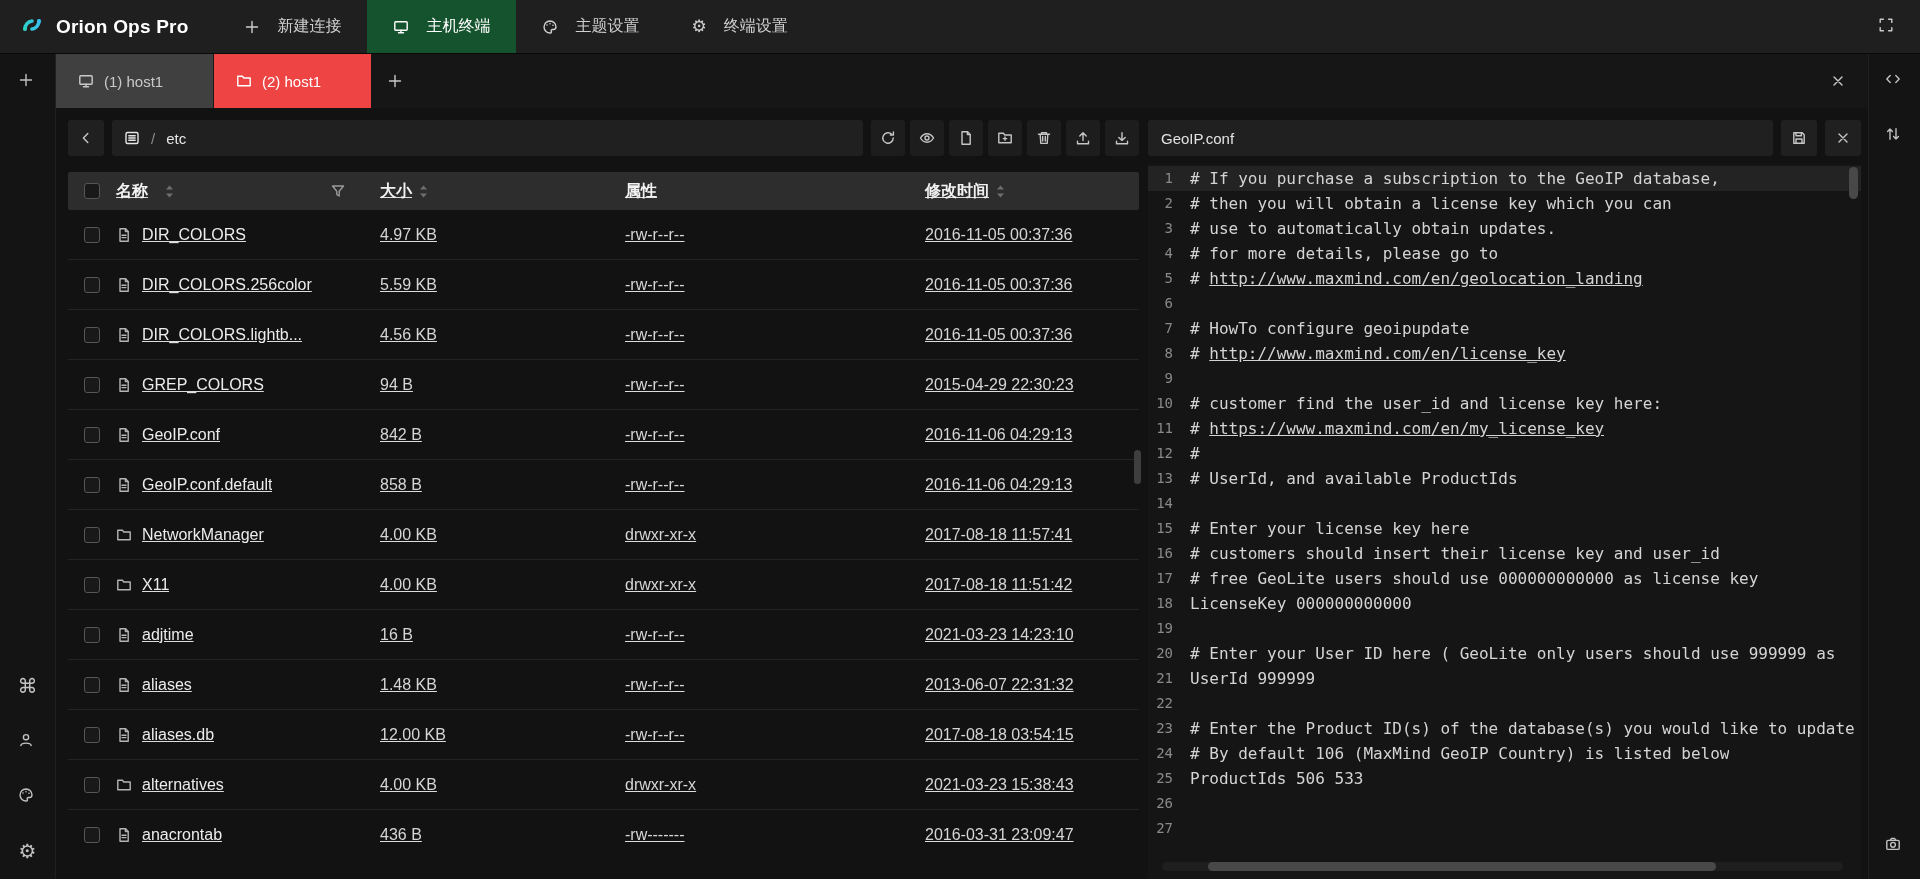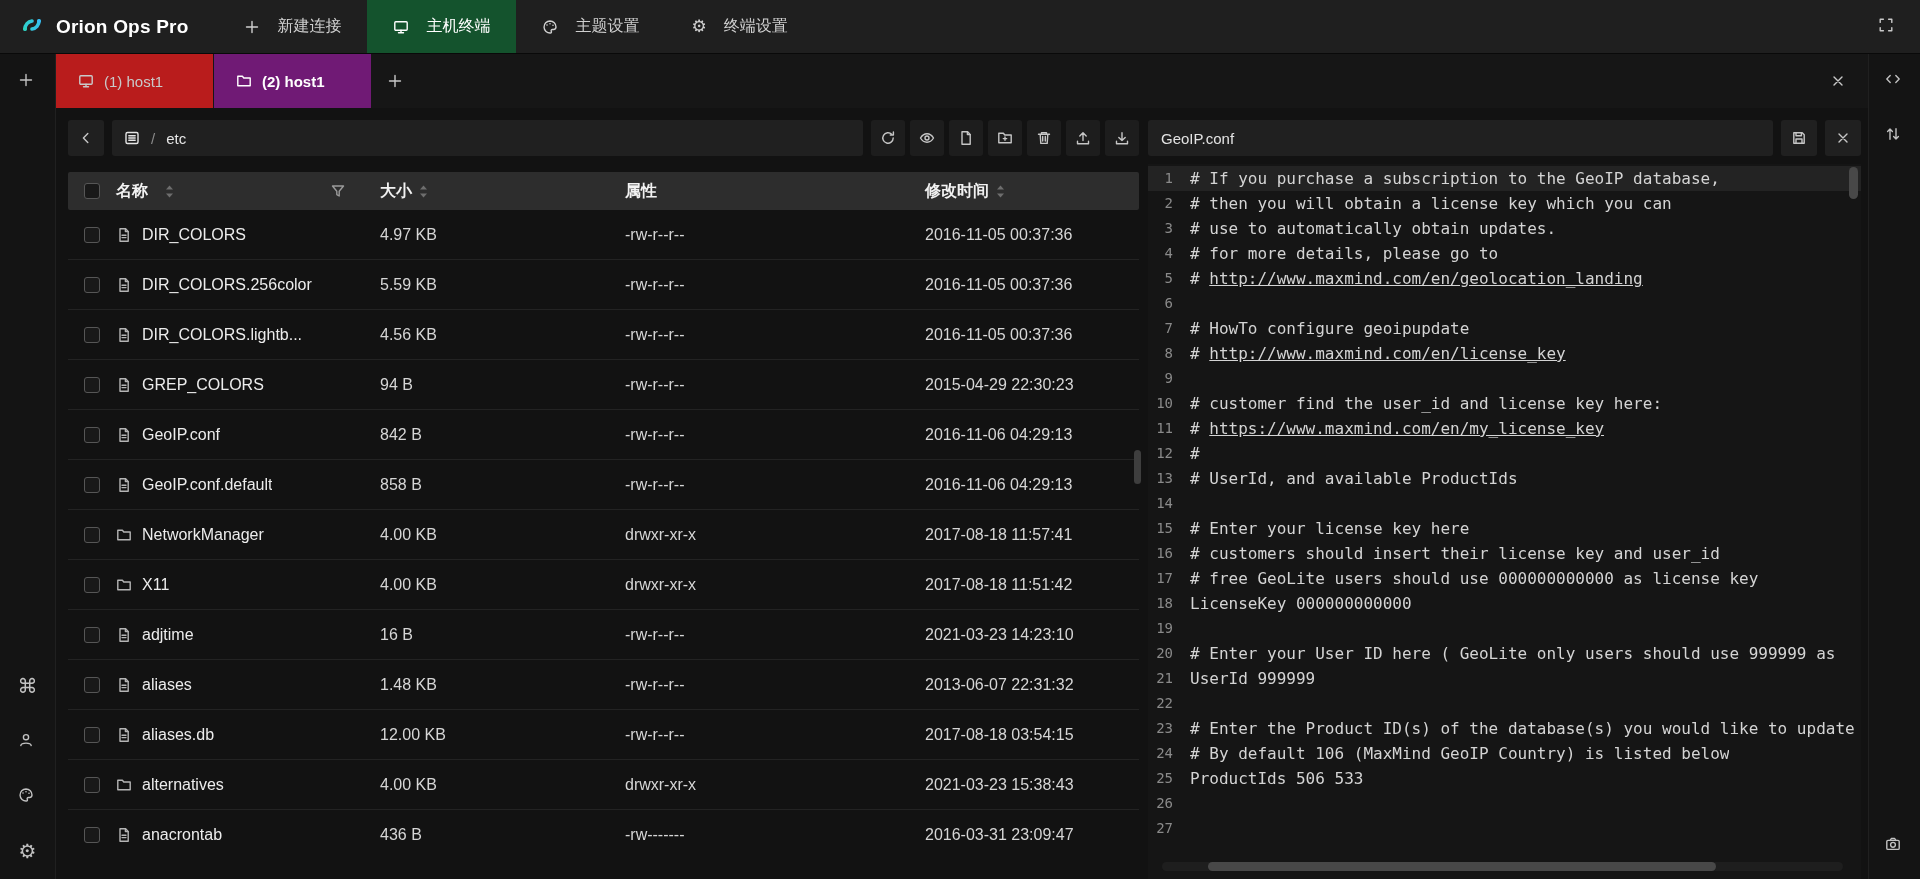--- a/index.html
+++ b/index.html
@@ -35,43 +35,43 @@
   .sb-spacer { flex:1; }
 
   .rsidebar { background:#141414; border-left:1px solid #202020; display:flex; flex-direction:column;
     align-items:center; padding:9px 0 17px; }
 
   .main-col { display:flex; flex-direction:column; min-width:0; }
 
   
   .tabbar { height:54px; background:#161616; display:flex; align-items:stretch; padding-right:14px; }
   .tab { display:flex; align-items:center; gap:10px; padding:0 22px; min-width:158px;
-    font-size:15px; background:#b91c1c; color:#c9c9c9; border-right:1px solid #161616; cursor:pointer; }
-  .tab.active { background:#701a75; color:#fff;font-weight:bold; }
+    font-size:15px; background:#404040; color:#c9c9c9; border-right:1px solid #161616; cursor:pointer; }
+  .tab.active { background:#ef4444; color:#fff; }
   .tab-add { width:46px; background:transparent; border:none; color:#c9c9c9;
     display:flex; align-items:center; justify-content:center; cursor:pointer; }
   .tabbar .spacer { flex:1; }
   .tab-close { align-self:center; width:32px; height:32px; background:transparent; border:none;
     color:#c9c9c9; display:flex; align-items:center; justify-content:center; cursor:pointer; }
 
   
   .content { display:flex; background:#121212; height:771px; padding:12px 0 0 12px; }
 
   .file-panel { width:1071px; height:759px; position:relative; }
   .pathrow { display:flex; gap:8px; height:36px; margin-bottom:16px; }
   .sq-btn { width:36px; height:36px; background:#202020; border:none; border-radius:3px;
     color:#c6c6c6; display:flex; align-items:center; justify-content:center; cursor:pointer; flex:none; }
   .breadcrumb { flex:1; background:#202020; border-radius:3px; display:flex; align-items:center;
     gap:11px; padding:0 12px; font-size:15px; color:#e6e6e6; min-width:0; }
   .breadcrumb .sep { color:#8a8a8a; }
   .tools { display:flex; gap:5px; }
   .tool-btn { width:34px; height:36px; background:#1d1d1d; border:none; border-radius:3px;
     color:#c6c6c6; display:flex; align-items:center; justify-content:center; cursor:pointer; }
 
-  .ftable { height:674px; overflow:hidden; position:relative; }
+  .ftable { height:674px; overflow:hidden; position:relative;text-decoration:underline; }
   .thead, .trow { display:grid; grid-template-columns:48px 1fr 245px 300px 214px; align-items:center; }
   .thead { height:38px; background:#2d2d2d; font-size:16px; font-weight:700; color:#f2f2f2; border-radius:2px; }
   .trow { height:50px; border-bottom:1px solid #232323; font-size:16px; color:#d6d6d6; cursor:pointer; }
   .cell { display:flex; align-items:center; min-width:0; }
   .c-check { justify-content:center; }
   .checkbox { width:16px; height:16px; border:1.5px solid #565656; border-radius:3px; background:#191919; flex:none; }
   .c-name { gap:10px; padding-right:34px; }
   .trow .c-name { color:#ececec; }
   .fname { overflow:hidden; text-overflow:ellipsis; white-space:nowrap; }
   .ficon { color:#b5b5b5; display:flex; flex:none; }

